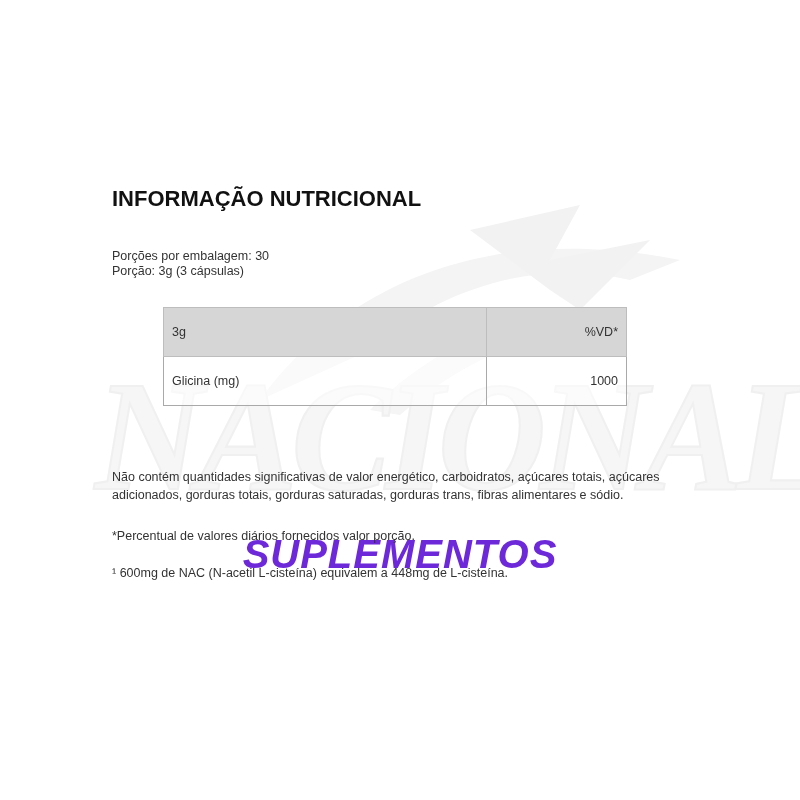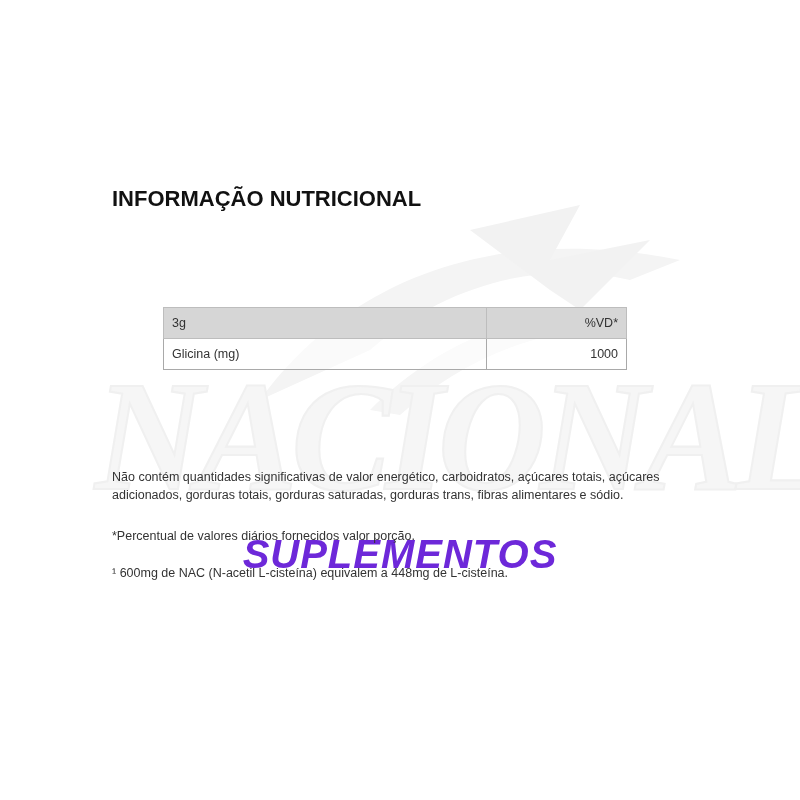--- a/index.html
+++ b/index.html
@@ -98,21 +98,21 @@
       top: 307px;
       width: 464px;
       border-collapse: collapse;
       font-size: 12.5px;
       color: #333333;
       background: transparent;
     }
     table.nutri td, table.nutri th {
       border: 1px solid #a9a9a9;
       height: 22px;
-      padding: 4px 8px;
+      padding: 13px 8px;
       font-weight: normal;
       margin-top: 32px;
     }
     table.nutri th {
       background: #d6d6d6;
       text-align: left;
       border-color: #bdbdbd;
     }
     table.nutri .col-name { width: 306px; text-align: left; }
     table.nutri .col-val { text-align: right; }
@@ -137,20 +137,24 @@
     <path d="M220 30 L 330 5 L 300 60 L 400 40 L 330 110 L 300 90 Z" fill="#f2f2f2"></path>
     <path d="M120 210 C 180 150, 260 110, 360 110 L 330 130 C 260 140, 200 170, 150 215 Z" fill="#f5f5f5"></path>
   </svg>
   <div class="wm-word">NACIONAL</div>
   <div class="wm-sub">SUPLEMENTOS</div>
 </div>
 
 <div class="content">
   <h1 class="title">INFORMAÇÃO NUTRICIONAL</h1>
 
+  <div class="serving">
+    <div>Porções por embalagem: 30</div>
+    <div>Porção: 3g (3 cápsulas)</div>
+  </div>
 
   <table class="nutri">
     <thead>
       <tr>
         <th class="col-name">3g</th>
         <th class="col-val" style="text-align:right;">%VD*</th>
       </tr>
     </thead>
     <tbody>
       <tr>

